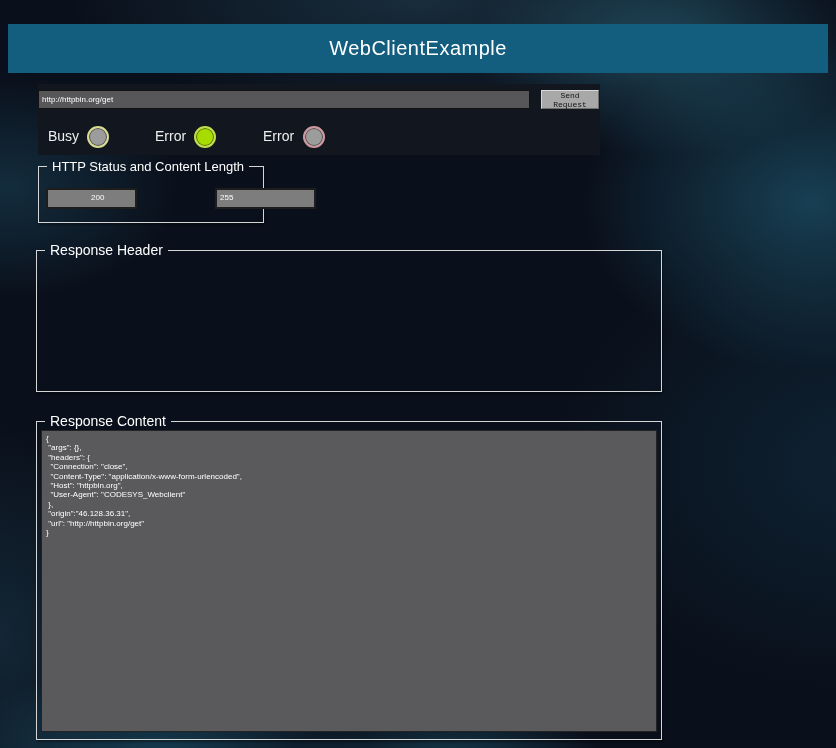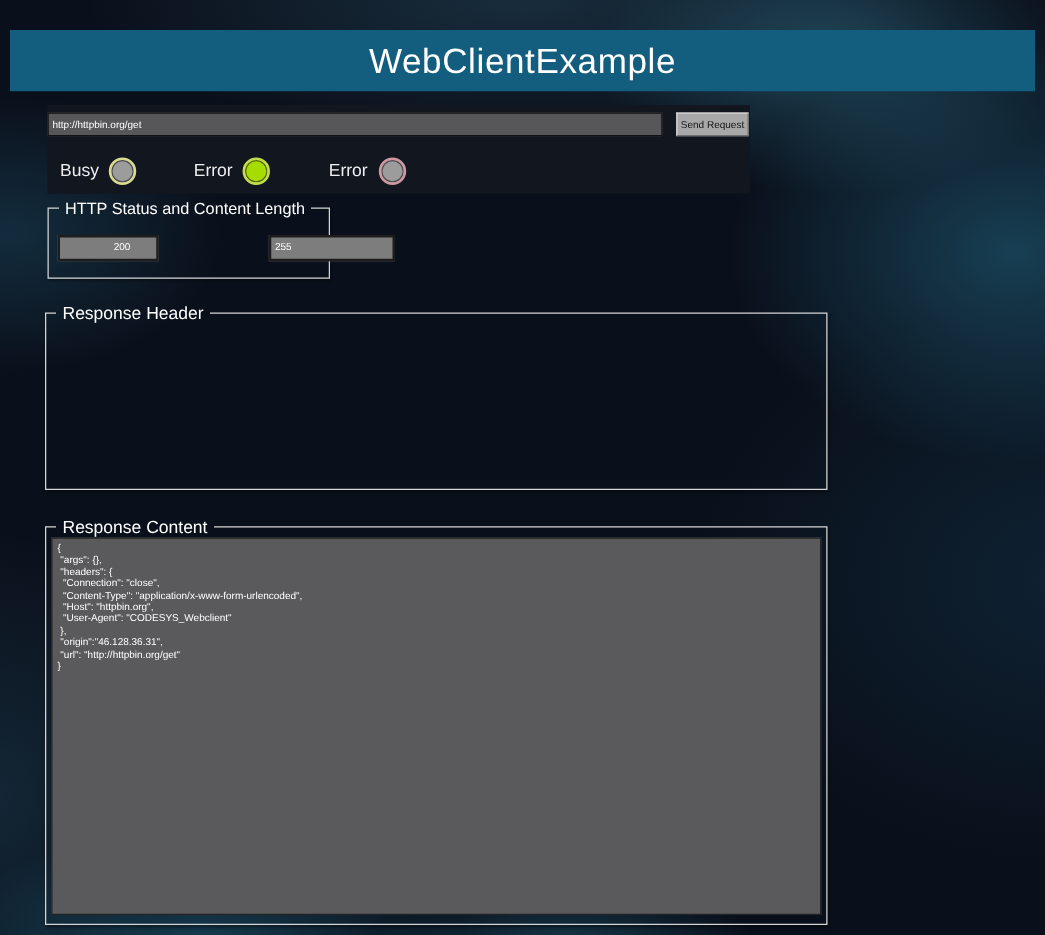--- a/index.html
+++ b/index.html
@@ -23,21 +23,21 @@
       radial-gradient(ellipse 200px 300px at 0% 85%,  rgba(60,140,170,0.18), rgba(60,140,170,0) 70%);
   }
 
   .header-bar {
     position: absolute;
     left: 8px; top: 24px; width: 820px; height: 49px;
     background: #135e7e;
     display: flex; align-items: center; justify-content: center;
   }
   .header-bar .title {
-    color: #ffffff; font-size: 28px; letter-spacing: 0.5px;
+    color: #ffffff; font-size: 20px; letter-spacing: 0.5px;
   }
 
   .panel {
     position: absolute;
     left: 38px; top: 84px; width: 562px; height: 71px;
     background: #11161f;
   }
 
   .url-input {
     position: absolute;
@@ -51,21 +51,21 @@
     outline: none;
   }
 
   .send-button {
     position: absolute;
     left: 541px; top: 90px; width: 58px; height: 19px;
     background: #a8a8a8;
     border: 1px solid;
     border-color: #d8d8d8 #6f6f6f #6f6f6f #d8d8d8;
     color: #141414;
-    font-family: Liberation Sans, sans-serif;
+    font-family: Liberation Mono, monospace;
     font-size: 8px;
     cursor: pointer;
   }
 
   .lamp-label {
     position: absolute;
     top: 128px;
     color: #efefef;
     font-size: 14px;
   }
@@ -98,21 +98,21 @@
   .valuebox {
     position: absolute;
     top: 188px; height: 21px;
     background: #7d7d7d;
     border: 2px solid #1d1d1d;
     color: #ffffff;
     font-size: 8px;
     line-height: 16px;
     padding: 0 3px;
   }
-  .vb-status { left: 46px;  width: 81px; padding-left: 43px;  }
+  .vb-status { left: 46px;  width: 91px; padding-left: 43px;  }
   .vb-length { left: 167px; width: 101px; margin-left: 48px; }
 
   .textbox {
     position: absolute;
     left: 41px;
     width: 616px;
     background: #5a5a5c;
     border: 1px solid #232323;
     overflow: hidden;
   }

